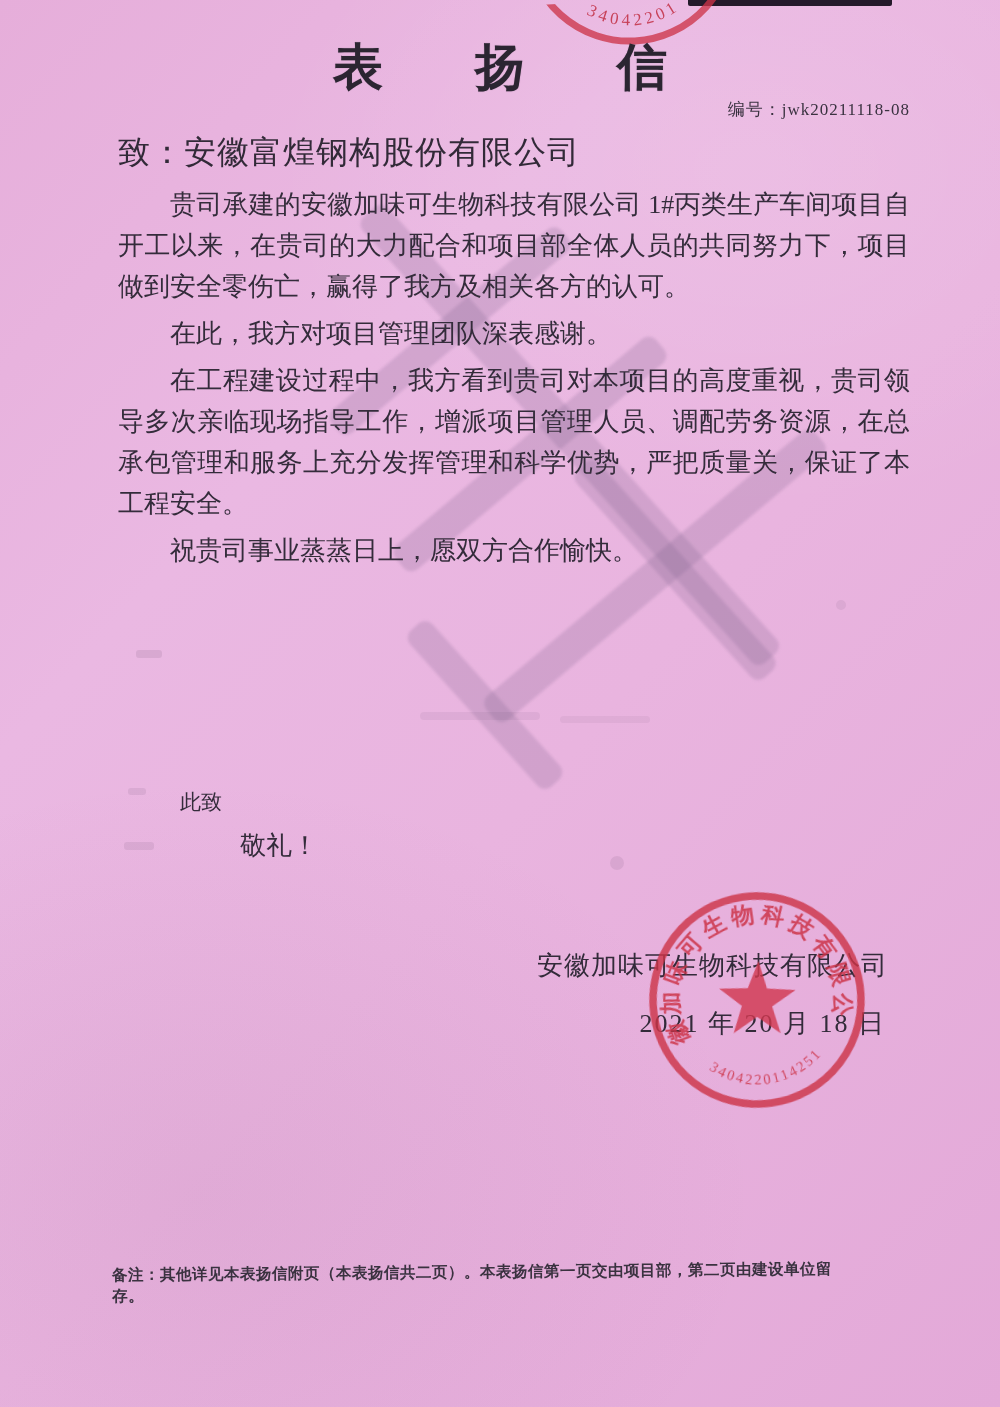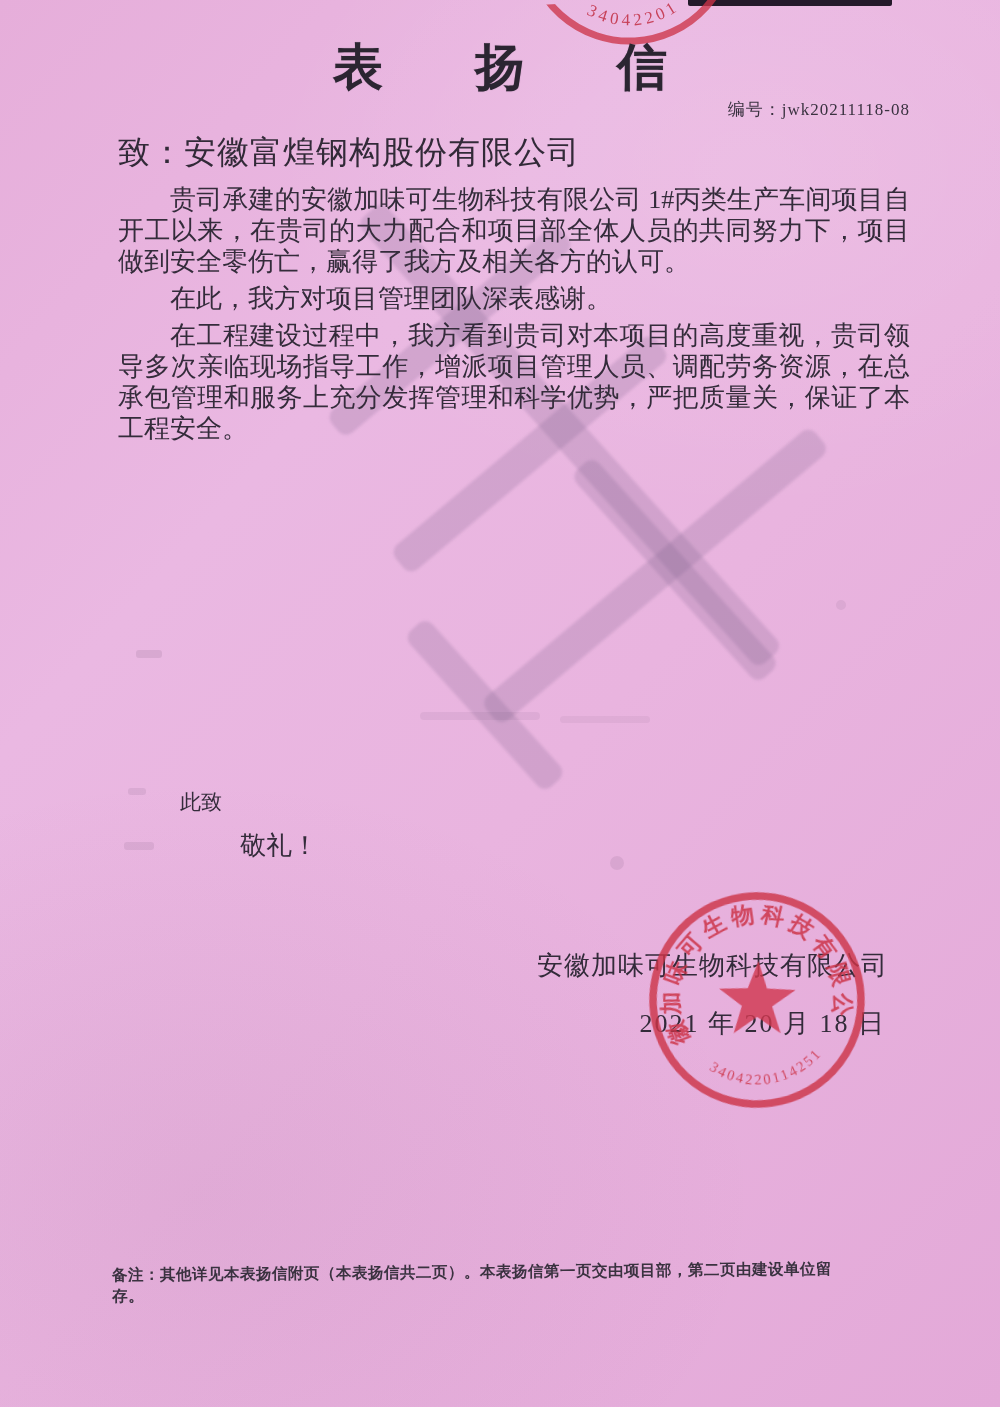--- a/index.html
+++ b/index.html
@@ -24,21 +24,21 @@
     color:#2b2531;text-shadow:0 0 1px rgba(43,37,49,.4);
   }
   .doc-no{
     position:absolute;top:98px;right:90px;font-size:17px;letter-spacing:1px;color:#3a3240;
   }
   .salutation{
     position:absolute;top:131px;left:118px;font-size:32px;color:#322a38;letter-spacing:1px;
   }
   .body-text{
     position:absolute;top:184px;left:118px;width:792px;
-    font-size:26px;line-height:31px;text-align:justify;color:#342c3b;
+    font-size:26px;line-height:41px;text-align:justify;color:#342c3b;
   }
   .body-text p{margin:0 0 6px 0;text-indent:2em;}
   .closing-1{position:absolute;top:788px;left:180px;font-size:21px;color:#342c3b;}
   .closing-2{position:absolute;top:828px;left:240px;font-size:26px;color:#342c3b;}
   .sign-company{position:absolute;top:948px;right:112px;font-size:26px;letter-spacing:1px;color:#332b3a;z-index:5;}
   .sign-date{position:absolute;top:1006px;right:114px;font-size:26px;letter-spacing:2px;color:#332b3a;z-index:5;}
   .footer-note{
     position:absolute;top:1262px;left:112px;width:720px;
     font-size:15.5px;font-weight:bold;color:#3a3240;letter-spacing:.5px;
     transform:rotate(-.5deg);
@@ -101,20 +101,21 @@
     <div class="title">表扬信</div>
 
     <div class="doc-no"><span>编号：</span><span>jwk20211118-08</span></div>
 
     <div class="salutation"><span>致：</span><span>安徽富煌钢构股份有限公司</span></div>
 
     <div class="body-text">
       <p>贵司承建的安徽加味可生物科技有限公司 1#丙类生产车间项目自开工以来，在贵司的大力配合和项目部全体人员的共同努力下，项目做到安全零伤亡，赢得了我方及相关各方的认可。</p>
       <p>在此，我方对项目管理团队深表感谢。</p>
       <p>在工程建设过程中，我方看到贵司对本项目的高度重视，贵司领导多次亲临现场指导工作，增派项目管理人员、调配劳务资源，在总承包管理和服务上充分发挥管理和科学优势，严把质量关，保证了本工程安全。</p>
+      <p>祝贵司事业蒸蒸日上，愿双方合作愉快。</p>
     </div>
 
     <div class="closing-1">此致</div>
     <div class="closing-2">敬礼！</div>
 
     <div class="sign-company">安徽加味可生物科技有限公司</div>
     <div class="sign-date">2021 年 20 月 18 日</div>
 
     <div class="footer-note">备注：其他详见本表扬信附页（本表扬信共二页）。本表扬信第一页交由项目部，第二页由建设单位留存。</div>
   </div>

